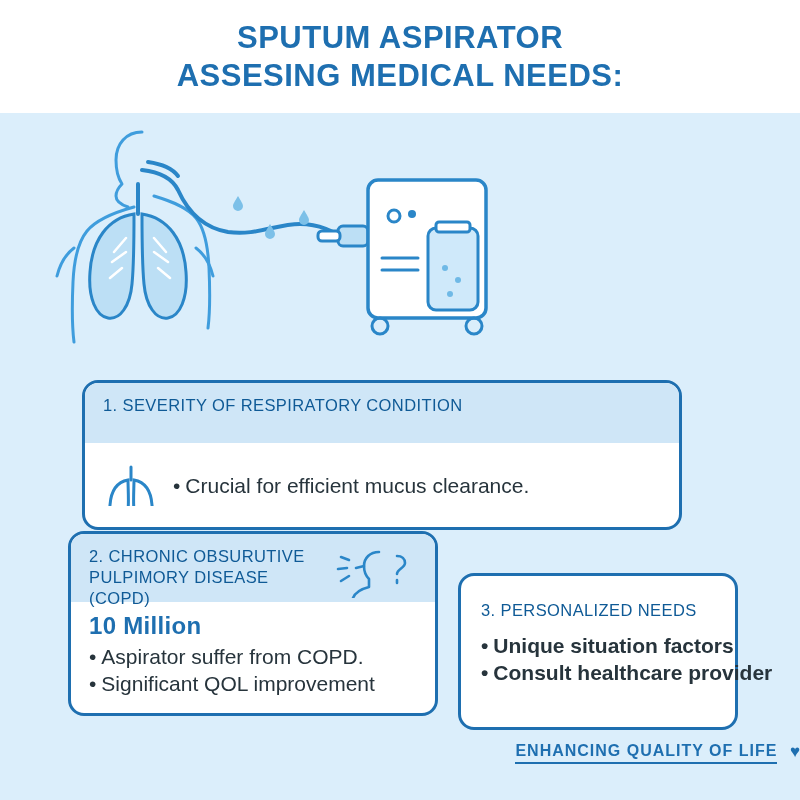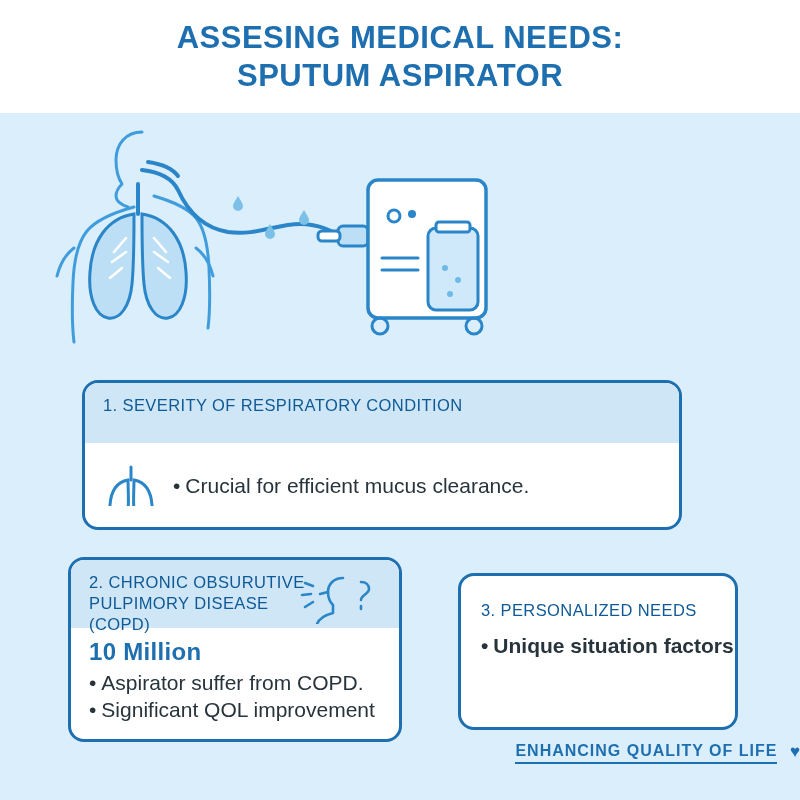--- a/index.html
+++ b/index.html
@@ -88,22 +88,22 @@
   .card-title {
     color: #0f5a96;
     font-weight: normal;
     font-size: 16.5px;
     letter-spacing: 0.4px;
     line-height: 21px;
     text-transform: uppercase;
   }
   #card2 {
     left: 68px;
-    top: 557px;
-    width: 334px;
+    top: 531px;
+    width: 370px;
     height: 185px;
   }
   #card2 .card-head {
     position: absolute;
     left: 0;
     top: 0;
     right: 0;
     height: 68px;
     background: #cfe6f7;
     border-radius: 13px 13px 0 0;
@@ -188,22 +188,22 @@
     display: inline-block;
     vertical-align: middle;
   }
 </style>
 </head>
 <body>
 
 <div id="page">
 
   <div class="header">
+    <div class="line">Sputum Aspirator</div>
     <div class="line">Assesing Medical Needs:</div>
-    <div class="line">Sputum Aspirator</div>
   </div>
 
   <div class="illustration">
     <svg width="520" height="240" viewBox="0 0 520 240" xmlns="http://www.w3.org/2000/svg">
 
       <g fill="none" stroke="#3f9ddd" stroke-width="3" stroke-linecap="round" stroke-linejoin="round">
         <path d="M112 14 c-16 0 -26 12 -26 28 c0 10 2 18 6 24 c-4 4 -6 8 -6 12 c0 6 6 9 12 11"></path>
         <path d="M124 78 c20 6 34 12 42 22 c8 10 12 28 13 50 c1 22 1 44 -1 60"></path>
         <path d="M104 89 c-22 6 -38 13 -47 24 c-9 11 -13 29 -14 51 c-1 22 -1 44 1 60"></path>
         <path d="M44 130 c-8 6 -14 16 -17 28"></path>
@@ -308,20 +308,23 @@
     <div class="card-head">
       <div class="card-title">
         <span>3.</span>
         <span>Personalized Needs</span>
       </div>
     </div>
     <div class="card-body">
       <div class="bullet-line">
         <span class="dot">•</span><span>Unique situation factors</span>
       </div>
+      <div class="bullet-line">
+        <span class="dot">•</span><span>Consult healthcare provider</span>
+      </div>
     </div>
   </div>
 
   <div class="footer">
     <span class="label">Enhancing Quality of Life</span>
     <span class="heart">♥</span>
   </div>
 
 </div>
 

